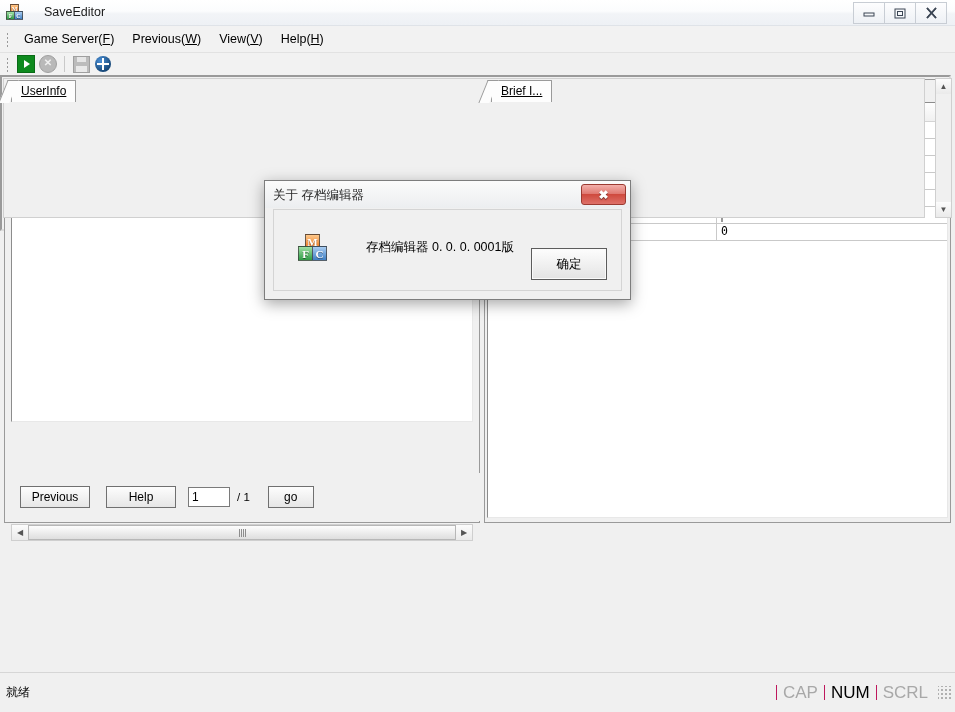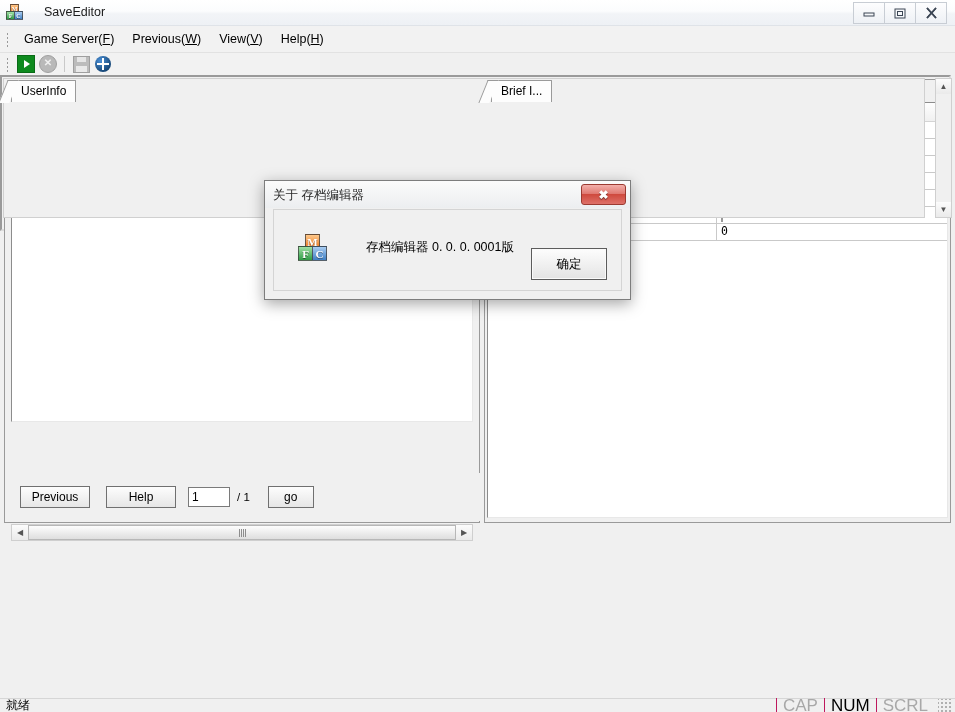--- a/index.html
+++ b/index.html
@@ -96,21 +96,21 @@
 
   
   .panel { position:absolute; background:#f0f0f0;
            border:1px solid #9a9a9a; box-sizing:border-box; }
   .left-panel  { left:4px;   top:4px;  width:476px; height:444px; }
   .right-panel { left:484px; top:4px;  width:467px; height:444px; }
   .log-panel   { left:4px;   top:452px; width:947px; height:152px;
                  border:2px solid; border-color:#9a9a9a #dcdcdc #dcdcdc #9a9a9a; background:#f0f0f0; }
 
   
-  .tabstrip { position:absolute; left:0; top:0; height:22px; display:flex; align-items:flex-end; padding-left:6px; }
+  .tabstrip { position:absolute; left:0; top:0; height:22px; display:flex; align-items:flex-end; padding-left:6px;text-decoration:underline; }
   .tab {
     position:relative; height:19px; line-height:19px; padding:0 9px; font-size:12px;
     background: linear-gradient(to bottom,#fbfbfb,#eaeaea);
     border:1px solid #9a9a9a; border-bottom:none; margin-right:-1px;
     border-top-left-radius:1px; border-top-right-radius:1px;
     white-space:nowrap; color:#000;
   }
   .tab::before {
     content:""; position:absolute; left:-9px; bottom:-1px; width:10px; height:20px;
     border-left:1px solid #9a9a9a;
@@ -184,21 +184,21 @@
                 border:1px solid #7a7a7a; background:#fff; font-size:12px;
                 padding:0 3px; line-height:18px; }
   .page-total { margin-left:7px; font-size:11.5px; }
 
   
   .log-inner { position:absolute; left:3px; top:3px; width:922px; height:140px;
                background:#f0f0f0; border:1px solid #d0d0d0; box-sizing:border-box; }
 
   
   .statusbar {
-    position:absolute; left:0; bottom:0; width:955px; height:14px;
+    position:absolute; left:0; bottom:0; width:955px; height:40px;
     background:#f0f0f0; border-top:1px solid #d6d6d6; box-sizing:border-box;
     display:flex; align-items:center;
   }
   .status-text { margin-left:6px; font-size:12px; }
   .status-right { margin-left:auto; display:flex; align-items:center; }
   .ind { padding:0 6px; font-size:17px; border-left:1px solid #be185d; height:15px; line-height:15px; }
   .ind.off { color:#a8a8a8; }
   .ind.on  { color:#000; }
   .resize-grip { width:14px; height:14px; margin:0 3px 0 4px;
                  background-image: radial-gradient(#b0b0b0 38%, transparent 40%);

